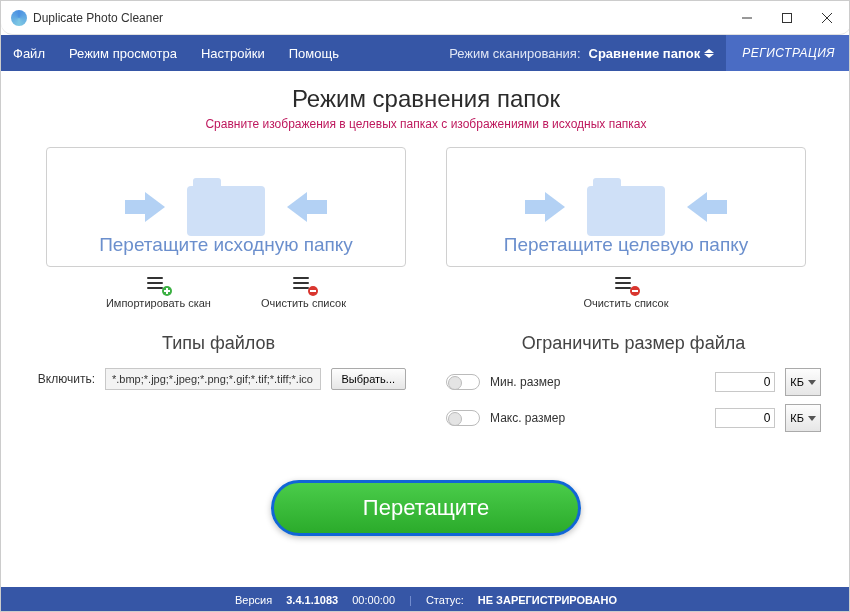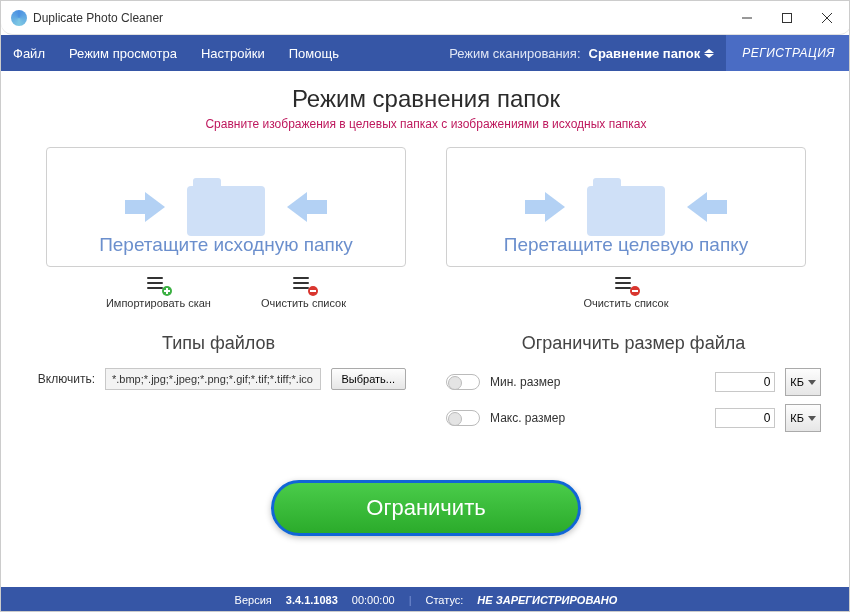--- a/index.html
+++ b/index.html
@@ -212,26 +212,26 @@
         <input class="size-input" value="0" style="">
         <div class="unit-sel">
               <span>КБ</span>
               <span class="tri"></span>
             </div>
       </div>
     </div>
   </div>
 
   <div class="scan-area">
-    <button class="scan-btn">Ограничить</button>
+    <button class="scan-btn">Перетащите</button>
   </div>
 </div>
 
 <div class="statusbar">
   <span>Версия</span>
   <span style="font-weight:600;">3.4.1.1083</span>
   <span>00:00:00</span>
   <span class="sep">|</span>
   <span>Статус:</span>
-  <span style="font-weight:600;font-style:italic;">НЕ ЗАРЕГИСТРИРОВАНО</span>
+  <span style="font-weight:600;">НЕ ЗАРЕГИСТРИРОВАНО</span>
 </div>
 
 </div>
 
 </body></html>

